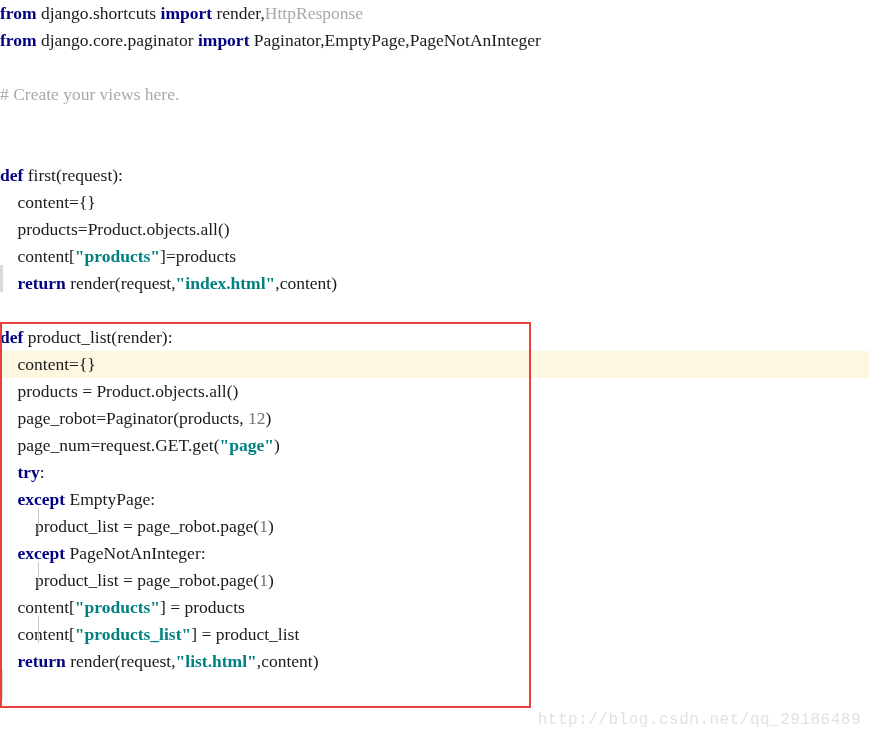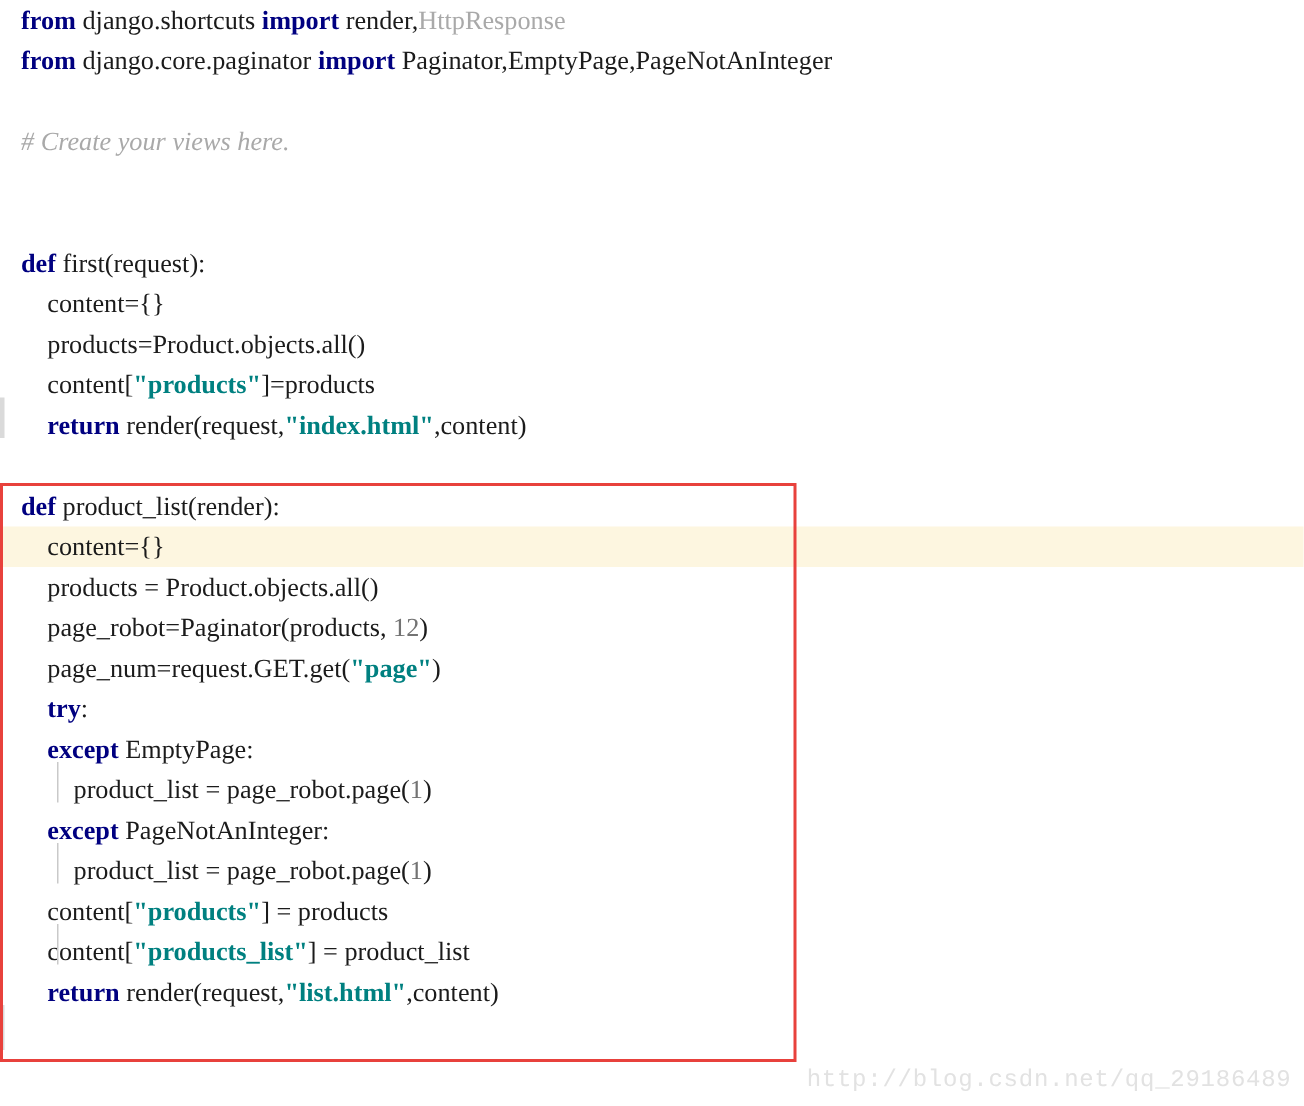--- a/index.html
+++ b/index.html
@@ -30,35 +30,35 @@
     top: 0;
     width: 869px;
   }
   .line {
     position: relative;
     height: 27px;
     line-height: 27px;
     font-size: 17.5px;
     white-space: pre;
     color: #1b1b1b;
-    padding-left: 14px;
+    padding-left: 0;
     box-sizing: border-box;
   }
   .line .txt { display: inline; }
 
   .line.hl {
     background: #fdf6e0;
   }
   .line.blank { color: transparent; }
 
   
   .kw   { color: #000080; font-weight: bold; }
   .str  { color: #008080; font-weight: bold; }
   .num  { color: #737373; }
-  .cmt  { color: #a9a9a9; font-style: italic; }
+  .cmt  { color: #a9a9a9; }
   .dim  { color: #a9a9a9; }
   .pln  { color: #1b1b1b; }
 
   
   .sq {
     text-decoration-style: wavy;
     text-decoration-color: #c8c8d8;
     text-decoration-thickness: 1px;
     text-underline-offset: 2px;
   }

